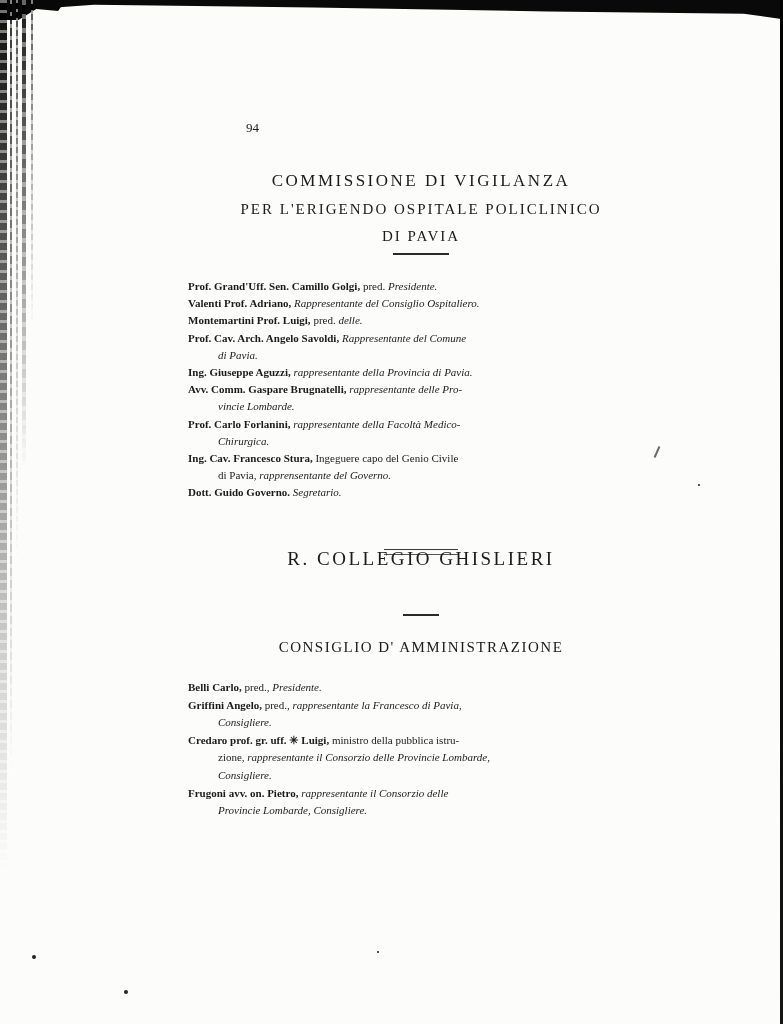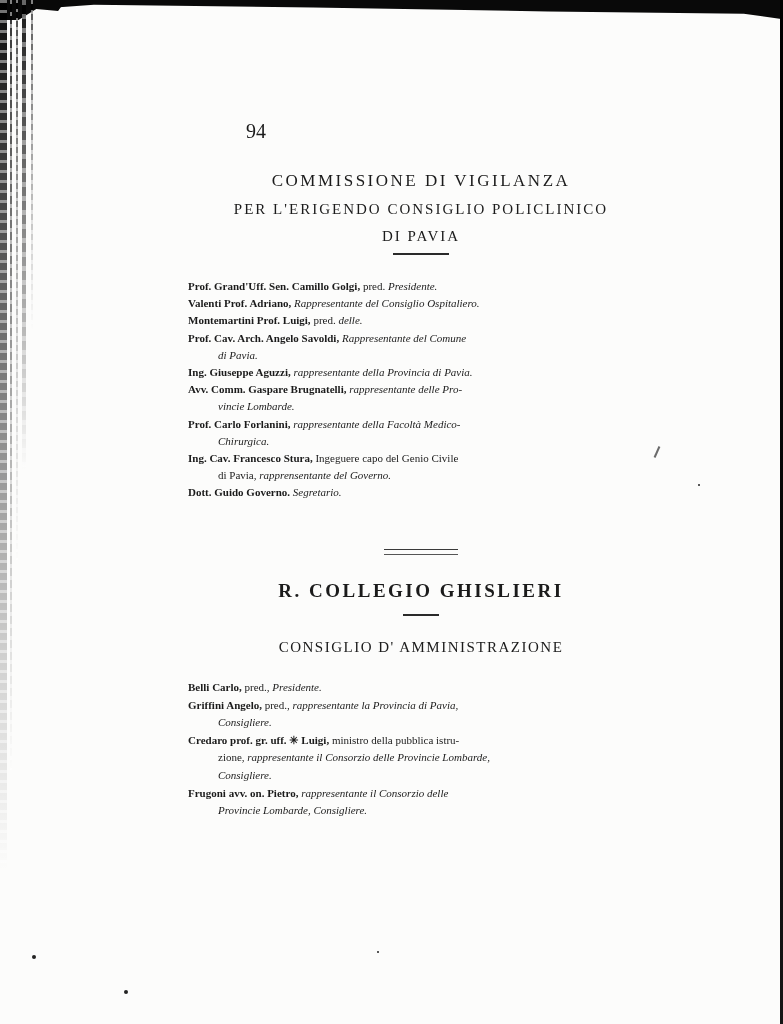--- a/index.html
+++ b/index.html
@@ -46,31 +46,31 @@
   .speck{position:absolute;background:#222;border-radius:50%;}
   .sp1{left:32px;top:955px;width:4px;height:4px;}
   .sp2{left:124px;top:990px;width:4px;height:4px;}
   .sp3{left:377px;top:951px;width:2px;height:2px;}
   .sp4{left:698px;top:484px;width:2px;height:2px;}
   .diag-mark{
     position:absolute;left:656px;top:446px;width:2px;height:12px;
     background:#6b6b6b;transform:rotate(24deg);
   }
   
-  .page-number{position:absolute;left:246px;top:120px;font-size:20px;}
+  .page-number{position:absolute;left:246px;top:120px;font-size:13px;}
   .content{position:absolute;left:188px;top:0;width:466px;}
   .h-center{position:absolute;left:0;width:100%;text-align:center;white-space:nowrap;}
   .title-main{top:171px;font-size:17px;letter-spacing:2.5px;text-align:center;}
   .title-sub{top:201px;font-size:15px;letter-spacing:2px;}
   .title-sub2{top:228px;font-size:15px;letter-spacing:2px;}
   .rule{position:absolute;left:50%;transform:translateX(-50%);background:#2a2a2a;}
   .rule1{top:253px;width:56px;height:1.5px;}
   .sep-double{top:549px;width:74px;height:4px;background:none;
     border-top:1.5px solid #3a3a3a;border-bottom:1px solid #555;}
-  .title-ghislieri{top:580px;font-size:19px;letter-spacing:2.5px;font-weight:bold;}
+  .title-ghislieri{top:548px;font-size:19px;letter-spacing:2.5px;}
   .rule2{top:614px;width:36px;height:1.5px;}
   .title-consiglio{top:639px;font-size:15px;letter-spacing:1.5px;}
   .entry-list{position:absolute;left:0;width:100%;}
   .list-1{top:278px;}
   .list-2{top:679px;}
   .entry{
     margin:0;padding-left:30px;text-indent:-30px;
     font-size:11px;line-height:17.2px;text-align:justify;
   }
   .list-2 .entry{line-height:17.6px;}
@@ -92,21 +92,21 @@
 <div class="speck sp1"></div>
 <div class="speck sp2"></div>
 <div class="speck sp3"></div>
 <div class="speck sp4"></div>
 <div class="diag-mark"></div>
 
 <div class="page-number">94</div>
 
 <div class="content">
   <div class="h-center title-main">COMMISSIONE DI VIGILANZA</div>
-  <div class="h-center title-sub">PER L'ERIGENDO CONSIGLIO POLICLINICO</div>
+  <div class="h-center title-sub">PER L'ERIGENDO OSPITALE POLICLINICO</div>
   <div class="h-center title-sub2">DI PAVIA</div>
   <div class="rule rule1"></div>
 
   <div class="entry-list list-1">
       <p class="entry"><span class="seg-b">Prof. Grand'Uff. Sen. Camillo Golgi,</span><span class="seg-r"> pred. </span><span class="seg-i">Presidente.</span></p>
       <p class="entry"><span class="seg-b">Valenti Prof. Adriano,</span><span class="seg-i"> Rappresentante del Consiglio Ospitaliero.</span></p>
       <p class="entry"><span class="seg-b">Montemartini Prof. Luigi,</span><span class="seg-r"> pred. </span><span class="seg-i">delle.</span></p>
       <p class="entry"><span class="seg-b">Prof. Cav. Arch. Angelo Savoldi,</span><span class="seg-i"> Rappresentante del Comune</span><br><span class="seg-i">di Pavia.</span></p>
       <p class="entry"><span class="seg-b">Ing. Giuseppe Aguzzi,</span><span class="seg-i"> rappresentante della Provincia di Pavia.</span></p>
       <p class="entry"><span class="seg-b">Avv. Comm. Gaspare Brugnatelli,</span><span class="seg-i"> rappresentante delle Pro-</span><br><span class="seg-i">vincie Lombarde.</span></p>
@@ -116,17 +116,17 @@
     </div>
 
   <div class="rule sep-double"></div>
 
   <div class="h-center title-ghislieri">R. COLLEGIO GHISLIERI</div>
   <div class="rule rule2"></div>
   <div class="h-center title-consiglio">CONSIGLIO D' AMMINISTRAZIONE</div>
 
   <div class="entry-list list-2">
       <p class="entry"><span class="seg-b">Belli Carlo,</span><span class="seg-r"> pred., </span><span class="seg-i">Presidente.</span></p>
-      <p class="entry"><span class="seg-b">Griffini Angelo,</span><span class="seg-r"> pred., </span><span class="seg-i">rappresentante la Provincia di Pavia,</span><br><span class="seg-i">Consigliere.</span></p>
+      <p class="entry"><span class="seg-b">Griffini Angelo,</span><span class="seg-r"> pred., </span><span class="seg-i">rappresentante la Francesco di Pavia,</span><br><span class="seg-i">Consigliere.</span></p>
       <p class="entry"><span class="seg-b">Credaro prof. gr. uff. ✳ Luigi,</span><span class="seg-r"> ministro della pubblica istru-</span><br><span class="seg-r">zione, </span><span class="seg-i">rappresentante il Consorzio delle Provincie Lombarde,</span><br><span class="seg-i">Consigliere.</span></p>
       <p class="entry"><span class="seg-b">Frugoni avv. on. Pietro,</span><span class="seg-i"> rappresentante il Consorzio delle</span><br><span class="seg-i">Provincie Lombarde, Consigliere.</span></p>
     </div>
 </div>
 
 </body></html>

